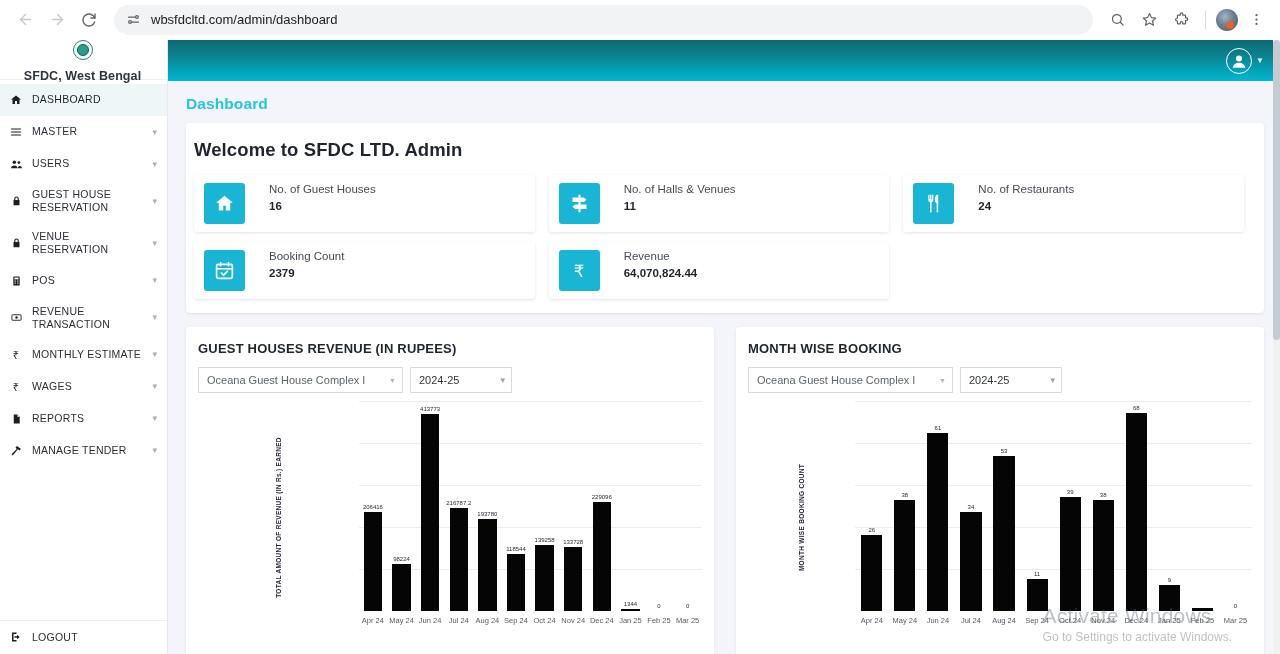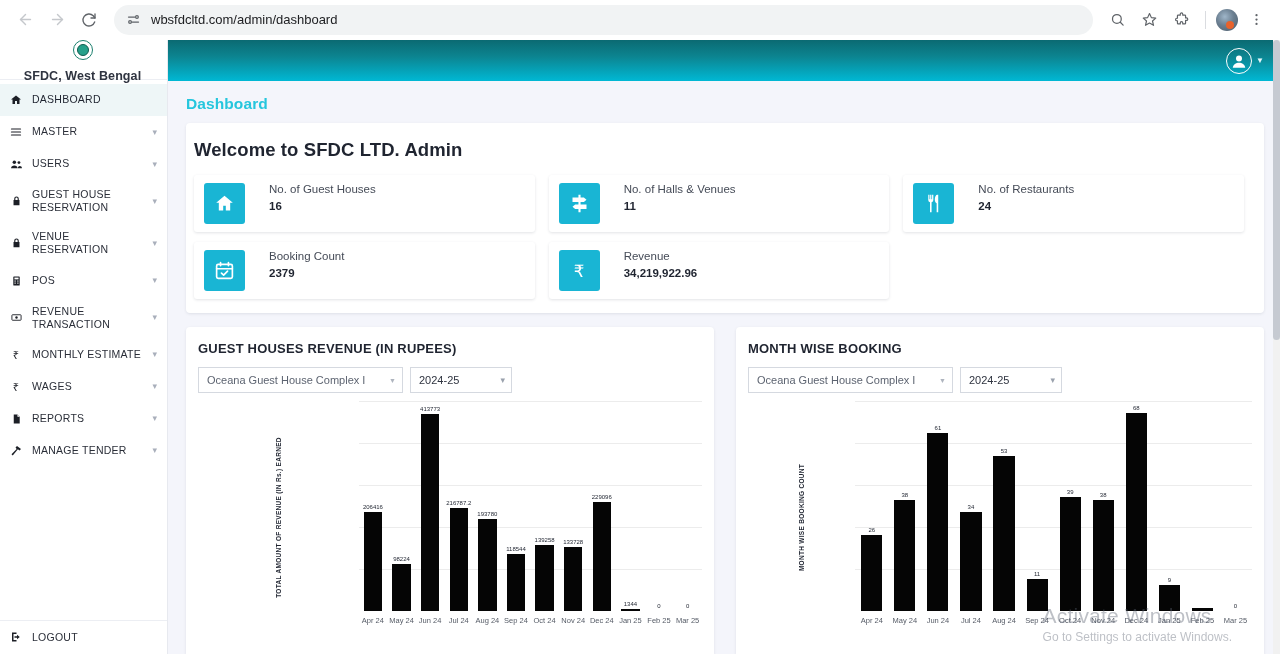--- a/index.html
+++ b/index.html
@@ -599,21 +599,21 @@
           </div>
 
           <div class="stat-card">
             <span class="stat-ico">
               <svg width="20" height="20" viewBox="0 0 24 24">
                   <text x="12" y="19" text-anchor="middle" font-size="20" font-family="DejaVu Sans, sans-serif" fill="currentColor">₹</text>
                 </svg>
             </span>
             <span class="stat-text">
               <span class="stat-label">Revenue</span>
-              <span class="stat-value">34,219,922.96</span>
+              <span class="stat-value">64,070,824.44</span>
             </span>
           </div>
 
 
         </div>
       </div>
 
       <div class="chart-row">
 
         <div class="panel chart-panel">

